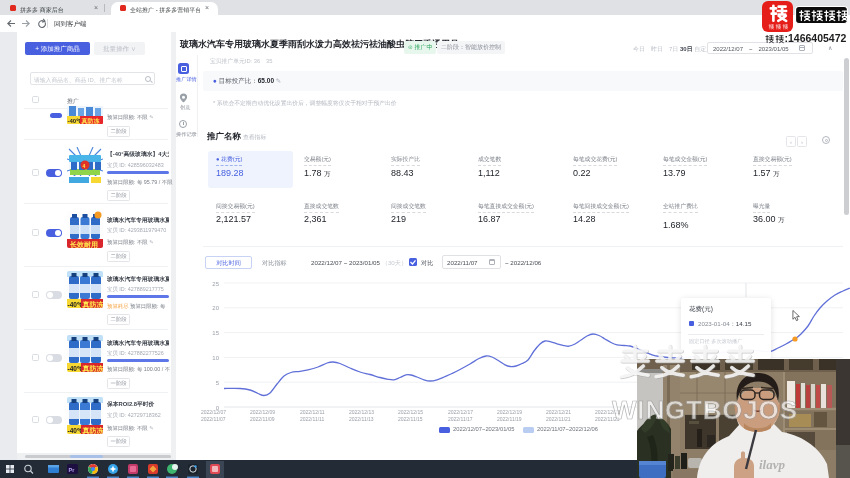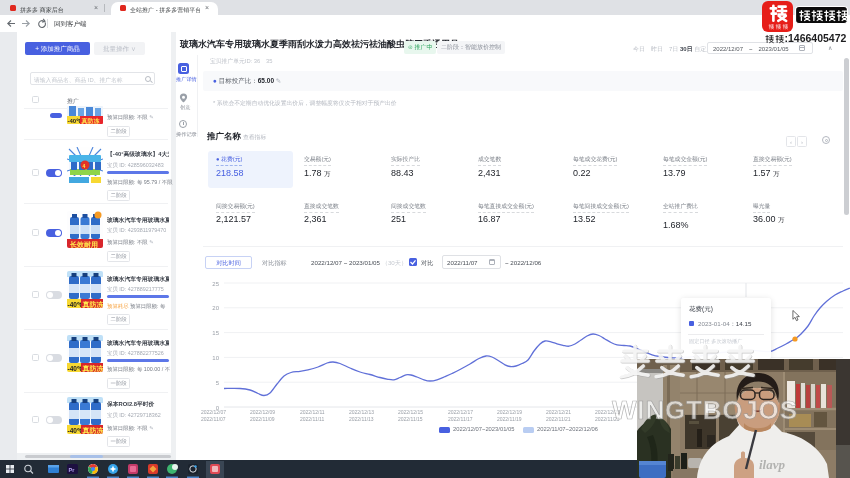--- a/index.html
+++ b/index.html
@@ -273,43 +273,43 @@
 
 <div class="ab" style="left:207px;top:130.5px;font-size:8.5px;font-weight:bold;color:#23262d">推广名称</div>
 <div class="ab" style="left:243px;top:133px;font-size:5.8px;color:#b4b8c0">查看指标</div>
 <div class="ab" style="left:786px;top:136px;width:10px;height:11px;border:1px solid #e3e5e9;border-radius:1.5px;text-align:center;font-size:6px;color:#b4b8c0;line-height:10px">‹</div>
 <div class="ab" style="left:797px;top:136px;width:10px;height:11px;border:1px solid #e3e5e9;border-radius:1.5px;text-align:center;font-size:6px;color:#b4b8c0;line-height:10px">›</div>
 <div class="ab" style="left:822px;top:136px;width:8px;height:8px;border:1.3px solid #b4b8c0;border-radius:4.5px"></div>
 <div class="ab" style="left:824.5px;top:138.5px;width:3px;height:3px;border:1px solid #b4b8c0;border-radius:2px"></div>
 
 <div class="ab" style="left:208px;top:151px;width:85px;height:37px;background:#eef3fd;border-radius:3px"></div>
 <div class="ab stat-lab" style="left:216px;top:155px;color:#4860e0;border-bottom-color:#9fb4ef">● 花费(元)</div>
-<div class="ab stat-val" style="left:216px;top:167.5px;color:#4860e0">218.58</div>
+<div class="ab stat-val" style="left:216px;top:167.5px;color:#4860e0">189.28</div>
 <div class="ab stat-lab" style="left:304px;top:155px">交易额(元)</div>
 <div class="ab stat-val" style="left:304px;top:167.5px">1.78 <span class="wan">万</span></div>
 <div class="ab stat-lab" style="left:391px;top:155px">实际投产比</div>
 <div class="ab stat-val" style="left:391px;top:167.5px">88.43</div>
 <div class="ab stat-lab" style="left:478px;top:155px">成交笔数</div>
-<div class="ab stat-val" style="left:478px;top:167.5px">2,431</div>
+<div class="ab stat-val" style="left:478px;top:167.5px">1,112</div>
 <div class="ab stat-lab" style="left:573px;top:155px">每笔成交花费(元)</div>
 <div class="ab stat-val" style="left:573px;top:167.5px">0.22</div>
 <div class="ab stat-lab" style="left:663px;top:155px">每笔成交金额(元)</div>
 <div class="ab stat-val" style="left:663px;top:167.5px">13.79</div>
 <div class="ab stat-lab" style="left:753px;top:155px">直接交易额(元)</div>
 <div class="ab stat-val" style="left:753px;top:167.5px">1.57 <span class="wan">万</span></div>
 <div class="ab stat-lab" style="left:216px;top:201.5px">间接交易额(元)</div>
 <div class="ab stat-val" style="left:216px;top:214px">2,121.57</div>
 <div class="ab stat-lab" style="left:304px;top:201.5px">直接成交笔数</div>
 <div class="ab stat-val" style="left:304px;top:214px">2,361</div>
 <div class="ab stat-lab" style="left:391px;top:201.5px">间接成交笔数</div>
-<div class="ab stat-val" style="left:391px;top:214px">251</div>
+<div class="ab stat-val" style="left:391px;top:214px">219</div>
 <div class="ab stat-lab" style="left:478px;top:201.5px">每笔直接成交金额(元)</div>
 <div class="ab stat-val" style="left:478px;top:214px">16.87</div>
 <div class="ab stat-lab" style="left:573px;top:201.5px">每笔间接成交金额(元)</div>
-<div class="ab stat-val" style="left:573px;top:214px">13.52</div>
+<div class="ab stat-val" style="left:573px;top:214px">14.28</div>
 <div class="ab stat-lab" style="left:663px;top:201.5px">全站推广费比</div>
 <div class="ab stat-val" style="left:663px;top:220px">1.68%</div>
 <div class="ab stat-lab" style="left:753px;top:201.5px">曝光量</div>
 <div class="ab stat-val" style="left:753px;top:214px">36.00 <span class="wan">万</span></div>
 <div class="ab" style="left:203px;top:246px;width:640px;height:1px;background:#f0f1f3"></div>
 
 <div class="ab" style="left:205px;top:255.5px;width:47px;height:13px;border:1px solid #c7d2f5;border-radius:2px;background:#fff;text-align:center;line-height:12px;font-size:6.2px;color:#4860e0">对比时间</div>
 <div class="ab" style="left:262px;top:259px;font-size:6.2px;color:#878c95">对比指标</div>
 <div class="ab" style="left:311px;top:259px;font-size:6.2px;color:#4a4f57;white-space:nowrap">2022/12/07 ~ 2023/01/05 <span style="color:#c5c9d0">（30天）</span></div>
 <div class="ab" style="left:409px;top:258px;width:8px;height:8px;background:#4860e0;border-radius:1.5px"></div>

